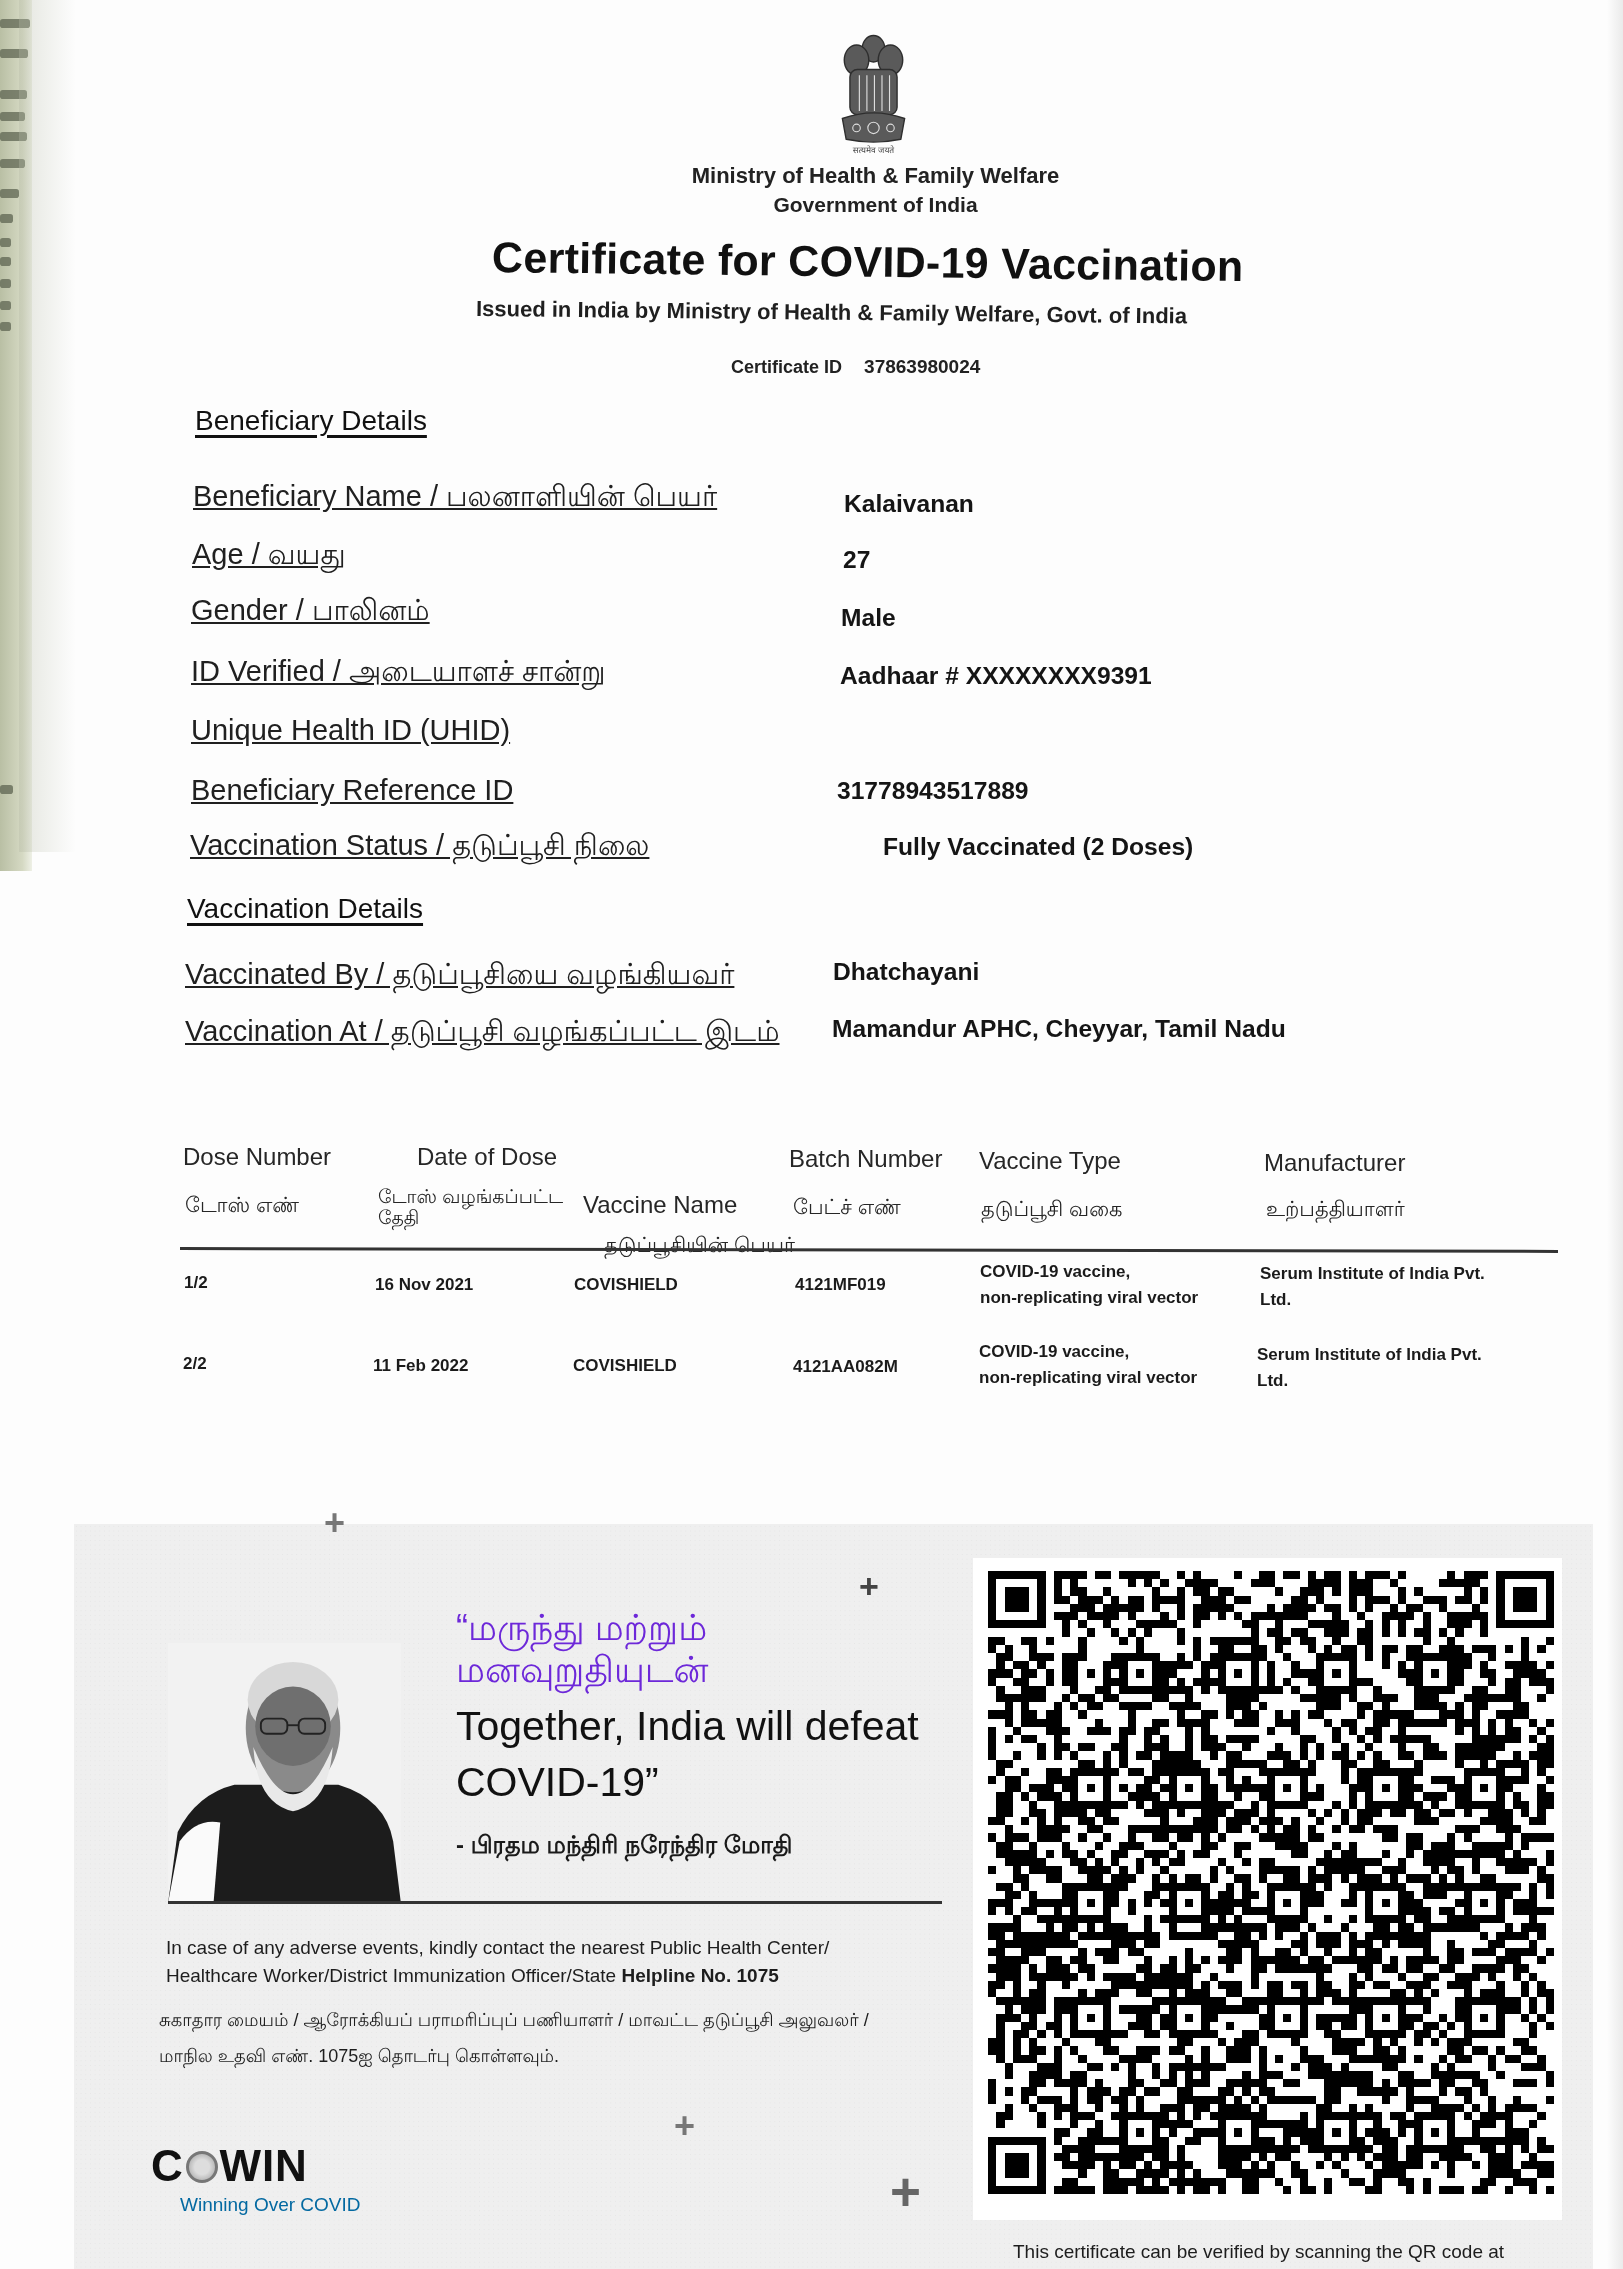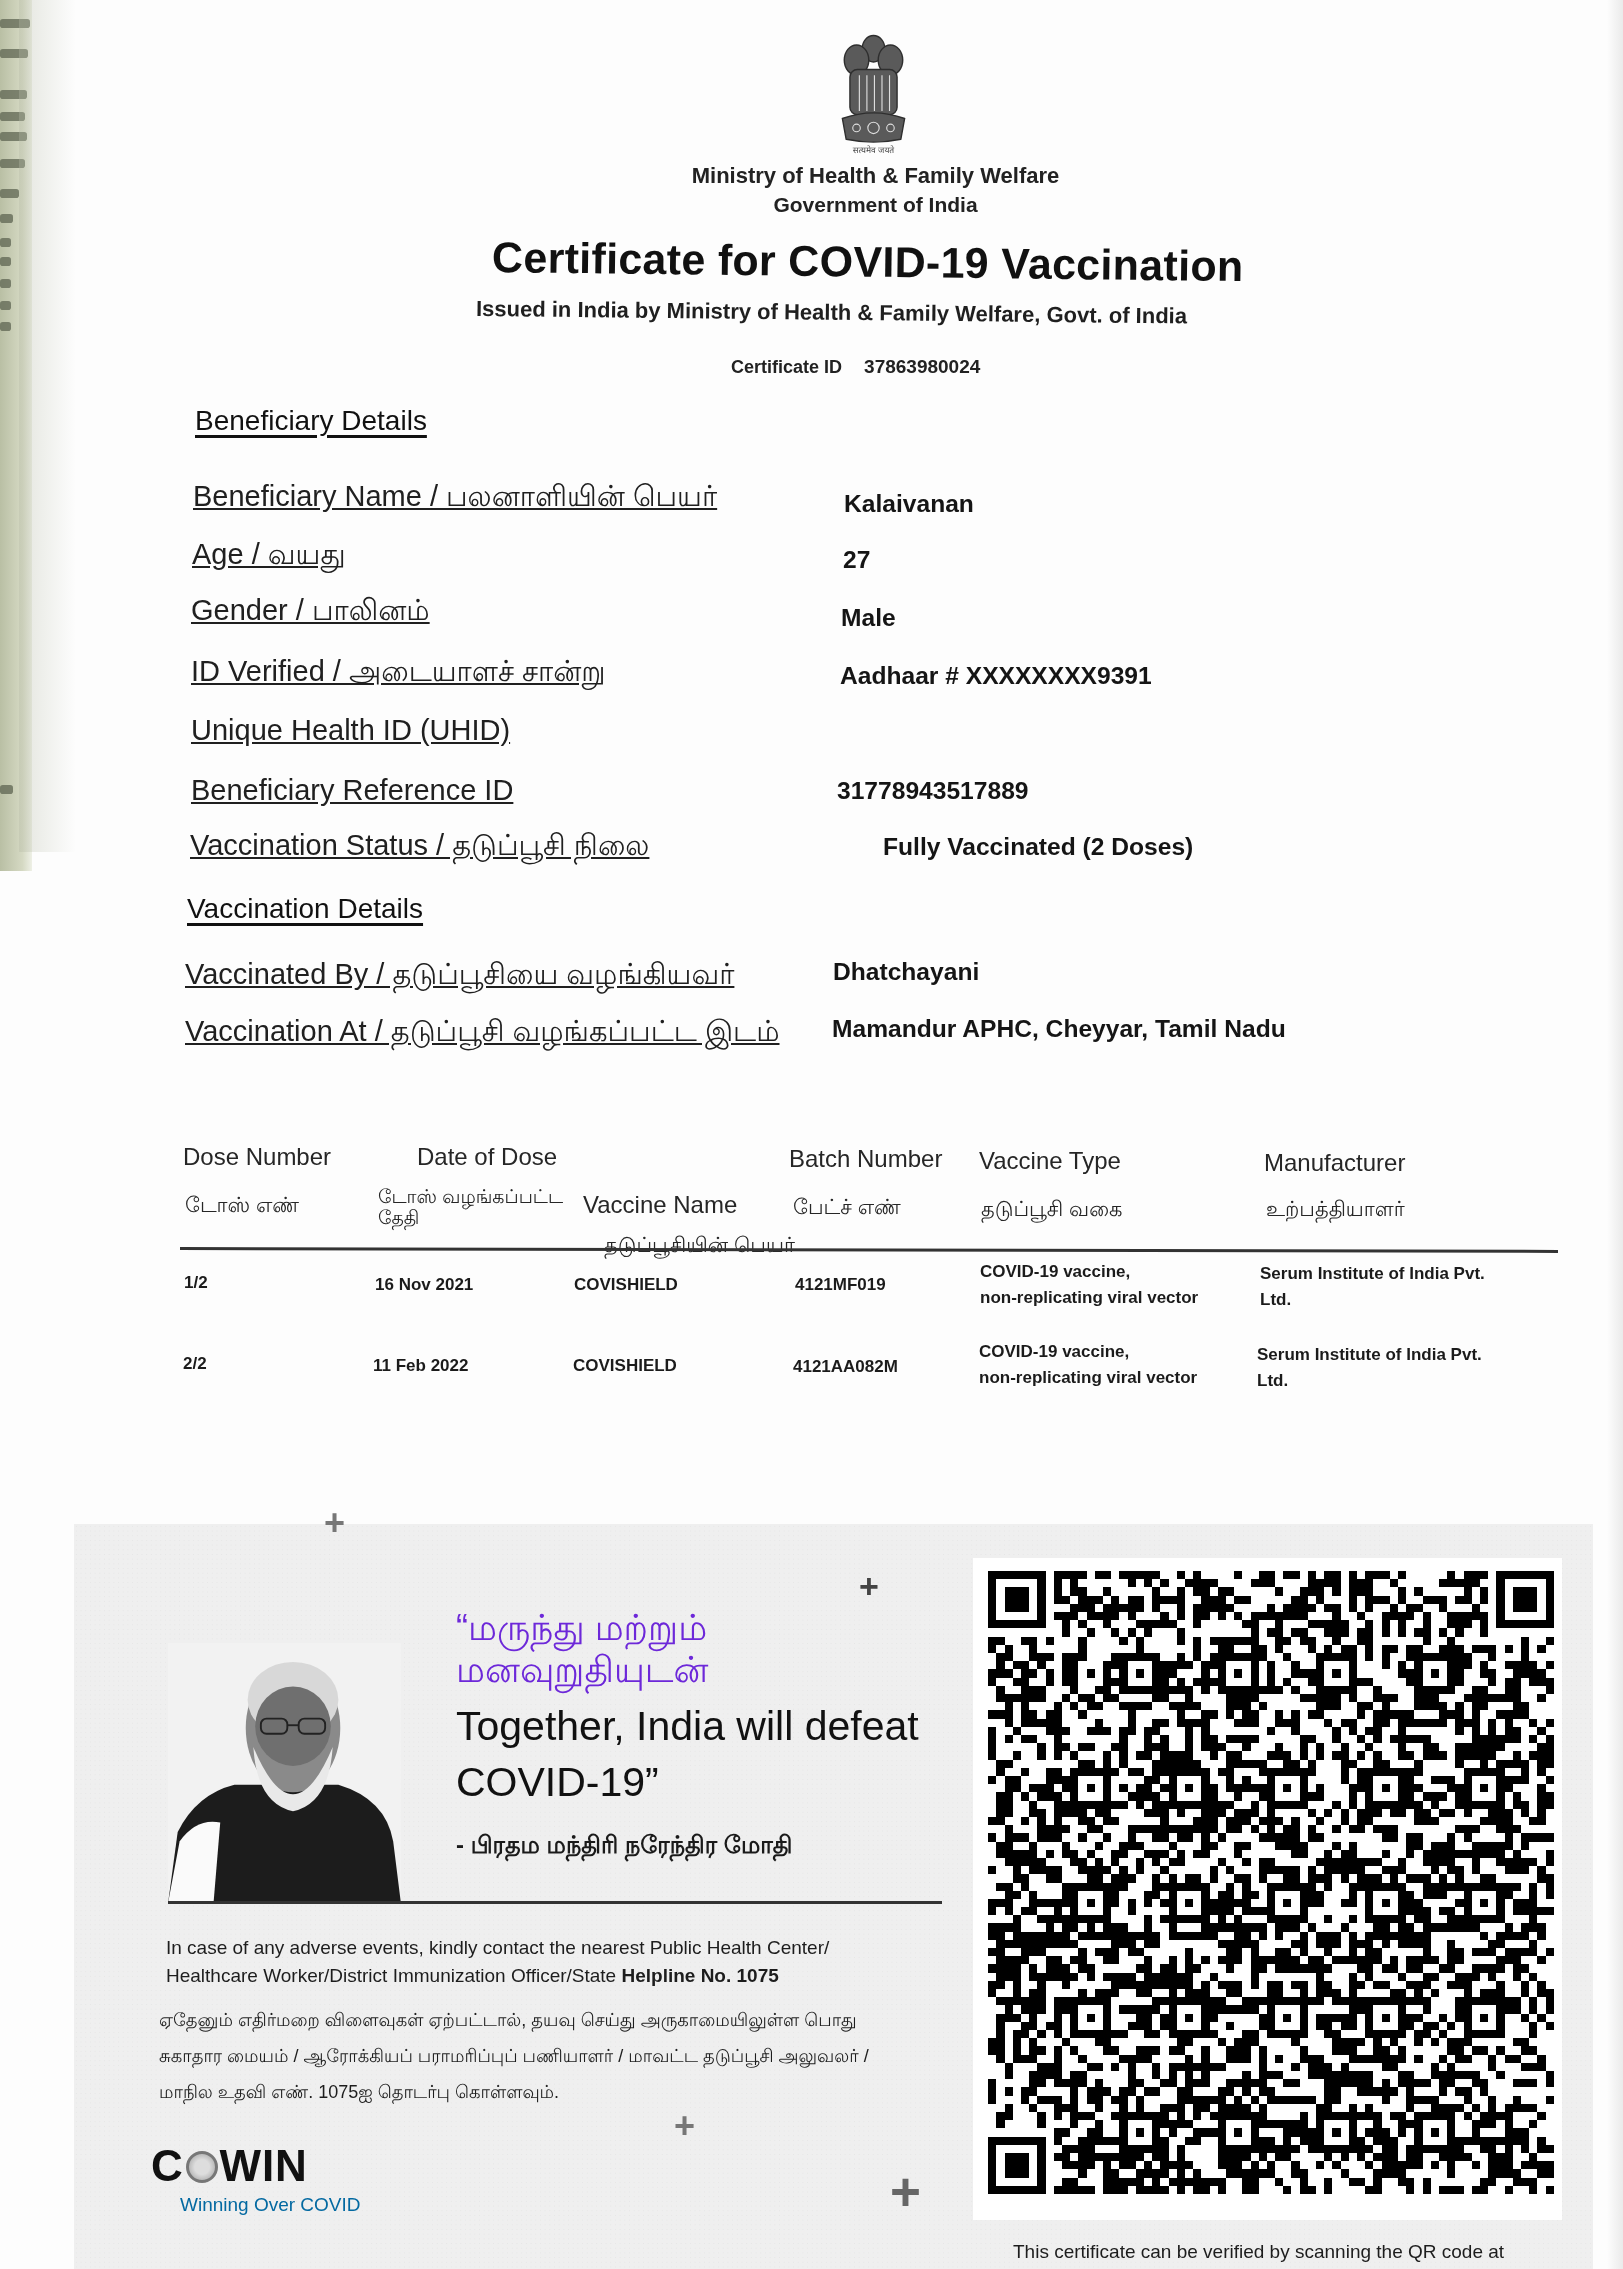--- a/index.html
+++ b/index.html
@@ -232,21 +232,20 @@
   <div>COVID-19”</div>
 </div>
 <div class="quote-attr">- பிரதம மந்திரி நரேந்திர மோதி</div>
 <div class="panel-rule"></div>
 
 <div class="notice-en">
   <div>In case of any adverse events, kindly contact the nearest Public Health Center/</div>
   <div><span>Healthcare Worker/District Immunization Officer/State </span><b>Helpline No. 1075</b></div>
 </div>
 <div class="notice-ta">
-  <div>ஏதேனும் எதிர்மறை விளைவுகள் ஏற்பட்டால், தயவு செய்து அருகாமையிலுள்ள பொது</div>
   <div>சுகாதார மையம் / ஆரோக்கியப் பராமரிப்புப் பணியாளர் / மாவட்ட தடுப்பூசி அலுவலர் /</div>
   <div>மாநில உதவி எண். 1075ஐ தொடர்பு கொள்ளவும்.</div>
 </div>
 
 <div class="cowin-logo">
   <span>C</span>
   <span class="o"></span>
   <span>WIN</span>
 </div>
 <div class="cowin-tag">Winning Over COVID</div>

